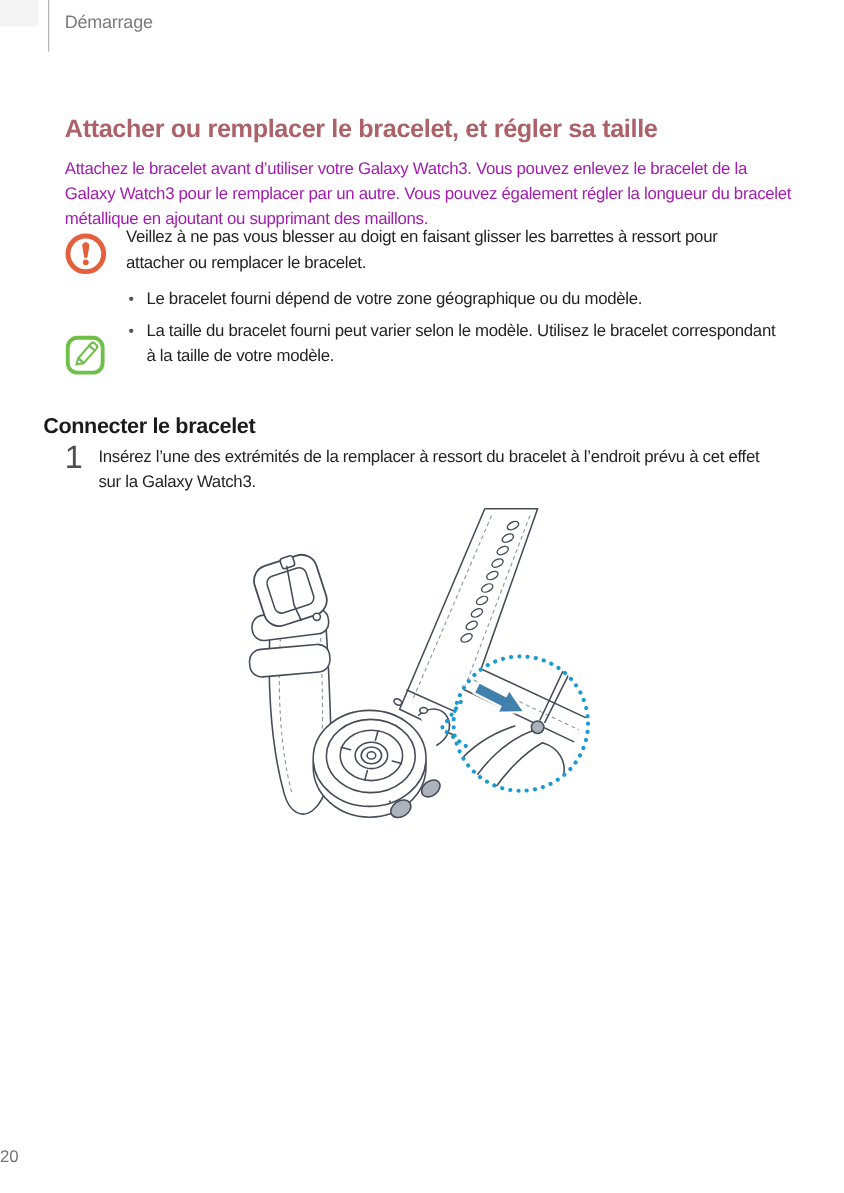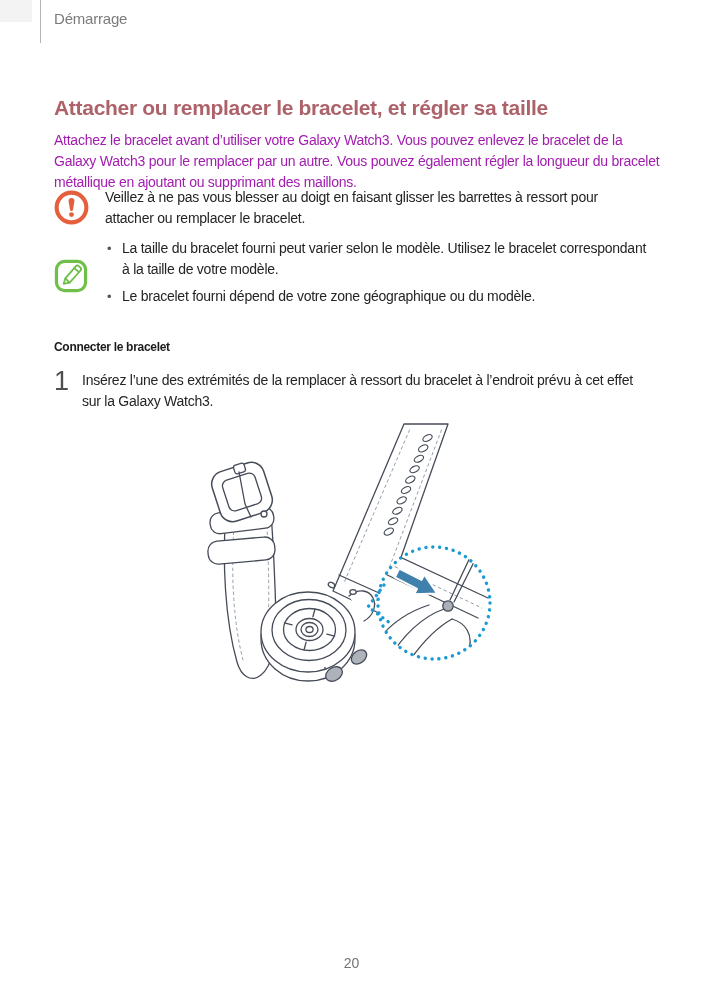--- a/index.html
+++ b/index.html
@@ -26,59 +26,59 @@
   .page-title{
     position:absolute;left:54px;top:82px;width:606px;
     font-size:21px;font-weight:bold;letter-spacing:-0.3px;
     color:var(--title,#ad6168);
   }
   .intro{
     position:absolute;left:54px;top:116px;width:606px;
     font-size:14px;line-height:21px;letter-spacing:-0.25px;color:#a21caf;
   }
   .callout{
-    position:absolute;left:54px;display:flex;align-items:center;
+    position:absolute;left:54px;display:flex;align-items:flex-end;
   }
   .callout .icon-cell{flex:0 0 36px;margin-right:15px;}
   .callout-warning{top:186px;width:596px;}
   .callout-note{top:238px;width:596px;}
   .callout-text{
     font-size:14px;line-height:21px;letter-spacing:-0.25px;color:#242424;
     margin:0;padding-top:1px;width:545px;
   }
   ul.note-list{
     list-style:none;margin:0;padding:0;width:545px;
   }
   ul.note-list li{
     position:relative;padding-left:17px;margin:0 0 6px 0;
     font-size:14px;line-height:21px;letter-spacing:-0.25px;color:#242424;
   }
   ul.note-list li::before{
     content:"•";position:absolute;left:2px;top:0;color:#555;font-size:13px;
   }
   .section-heading{
-    position:absolute;left:54px;top:330px;
-    font-size:12px;font-weight:bold;letter-spacing:-0.3px;color:#1b1b1b;
+    position:absolute;left:36px;top:330px;
+    font-size:18px;font-weight:bold;letter-spacing:-0.3px;color:#1b1b1b;
   }
   .step{
     position:absolute;left:54px;top:366px;display:flex;width:600px;
   }
   .step-number{
     flex:0 0 28px;font-size:27px;color:#4e4e4e;line-height:27px;padding-top:2px;
   }
   .step-text{
     margin:0;font-size:14px;line-height:21px;letter-spacing:-0.25px;
     color:#242424;width:568px;padding-top:4px;
   }
   .figure{
     position:absolute;left:182px;top:422px;width:340px;height:280px;
   }
   .page-number{
     position:absolute;left:0;top:955px;width:100%;
-    text-align:center;font-size:14px;color:#747474;
+    text-align:left;font-size:14px;color:#747474;
   }
   svg{display:block;}
 </style>
 </head>
 <body>
 
 <div class="page">
 
   <div class="corner-artifact"></div>
   <div class="header-rule"></div>
@@ -104,22 +104,22 @@
       <svg width="34" height="34" viewBox="0 0 36 36">
         <rect x="2.6" y="2.6" width="30.8" height="30.8" rx="8.5" fill="none" style="stroke:var(--note-icon,#70bf49)" stroke-width="3.4"></rect>
         <g fill="none" style="stroke:var(--note-icon,#70bf49)" stroke-width="1.9" stroke-linejoin="round" stroke-linecap="round">
           <path d="M10.2 26.2 L12 20.6 L23 7.8 Q24.6 6.2 26.3 7.6 L27.9 9 Q29.5 10.5 28 12.2 L16.6 25 Z"></path>
           <path d="M12 20.6 L16.6 25"></path>
           <path d="M21.5 9.6 L26.4 13.9"></path>
         </g>
       </svg>
     </span>
     <ul class="note-list">
+      <li><span>Le bracelet fourni dépend de votre zone géographique ou du modèle.</span></li>
       <li><span>La taille du bracelet fourni peut varier selon le modèle. Utilisez le bracelet correspondant à la taille de votre modèle.</span></li>
-      <li><span>Le bracelet fourni dépend de votre zone géographique ou du modèle.</span></li>
     </ul>
   </div>
 
   <h2 class="section-heading">Connecter le bracelet</h2>
 
   <div class="step">
     <span class="step-number">1</span>
     <p class="step-text">Insérez l’une des extrémités de la remplacer à ressort du bracelet à l’endroit prévu à cet effet sur la Galaxy Watch3.</p>
   </div>
 

